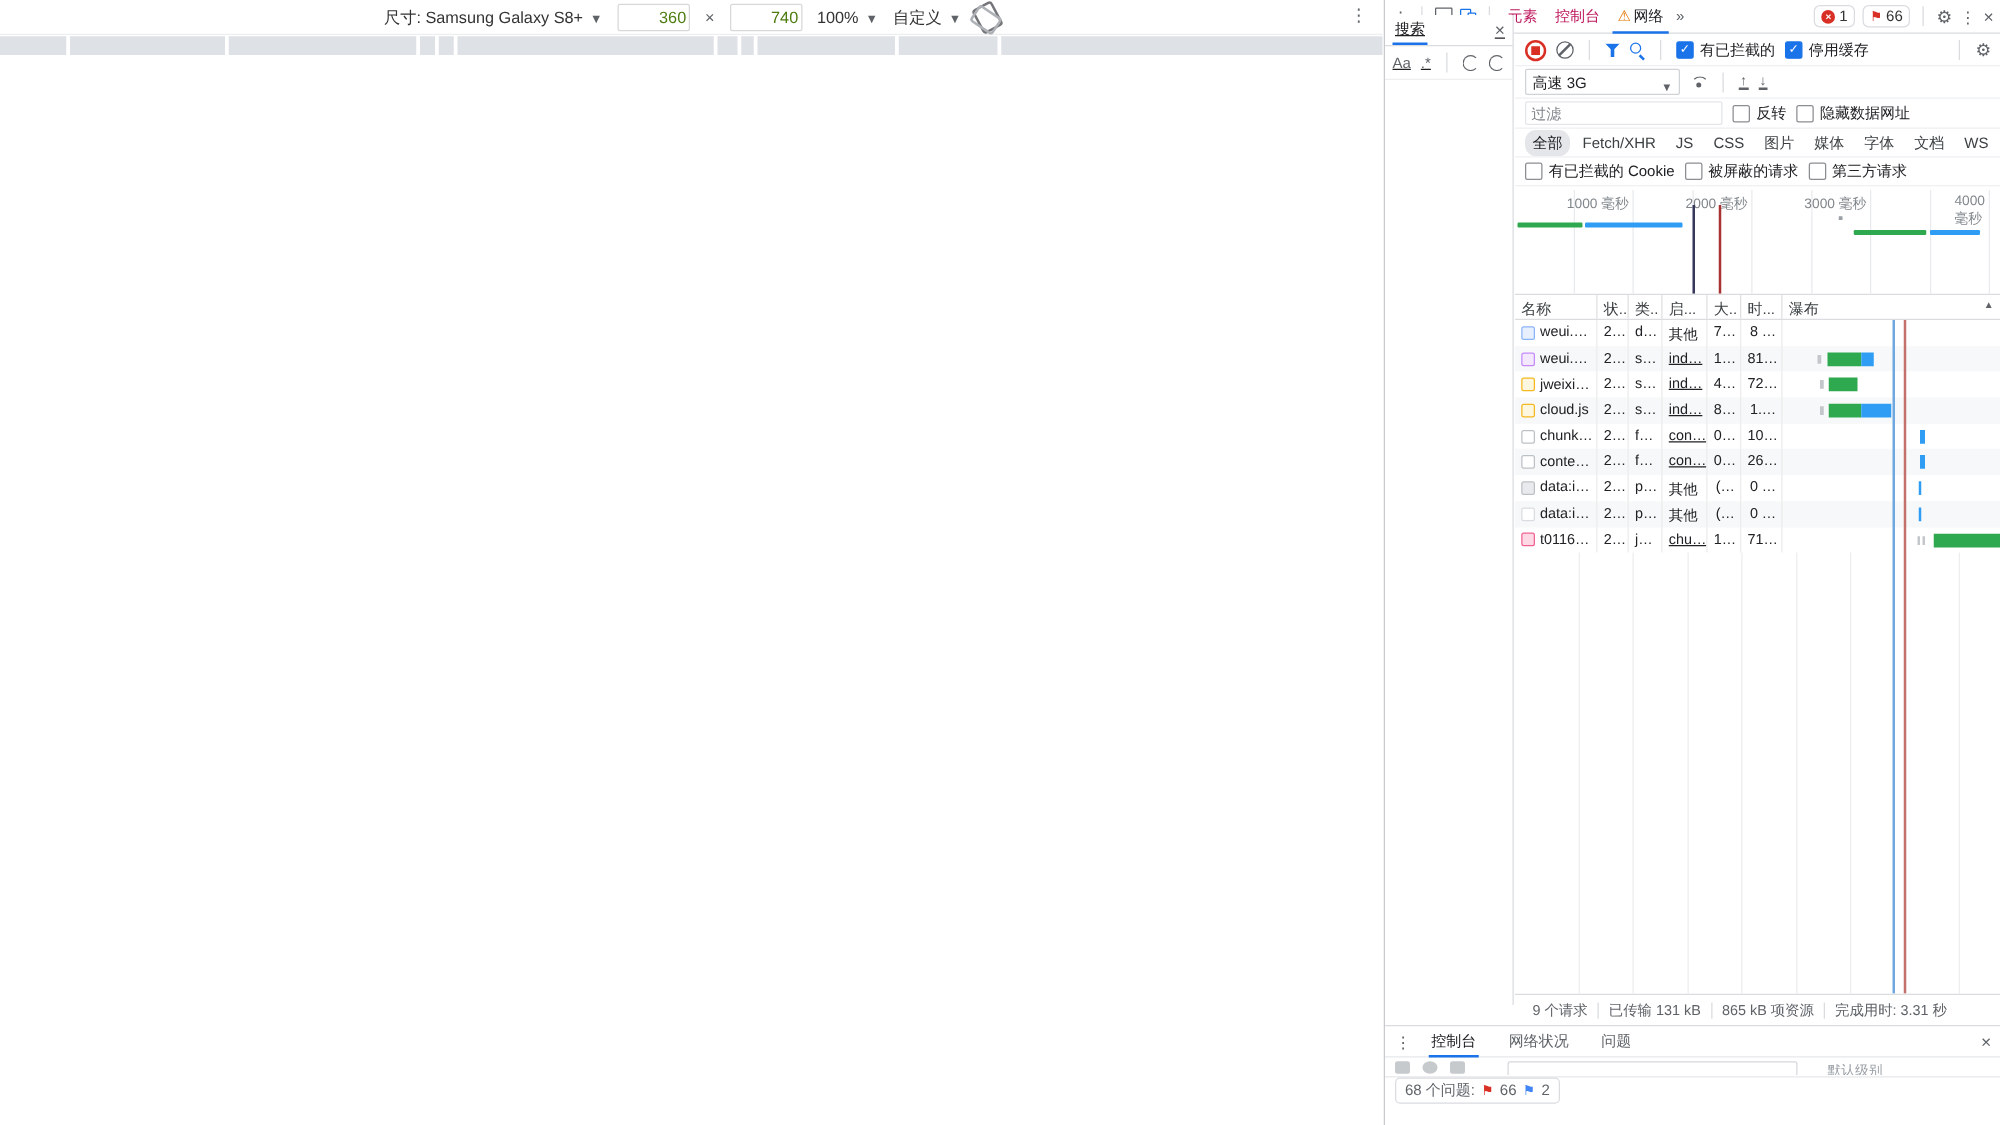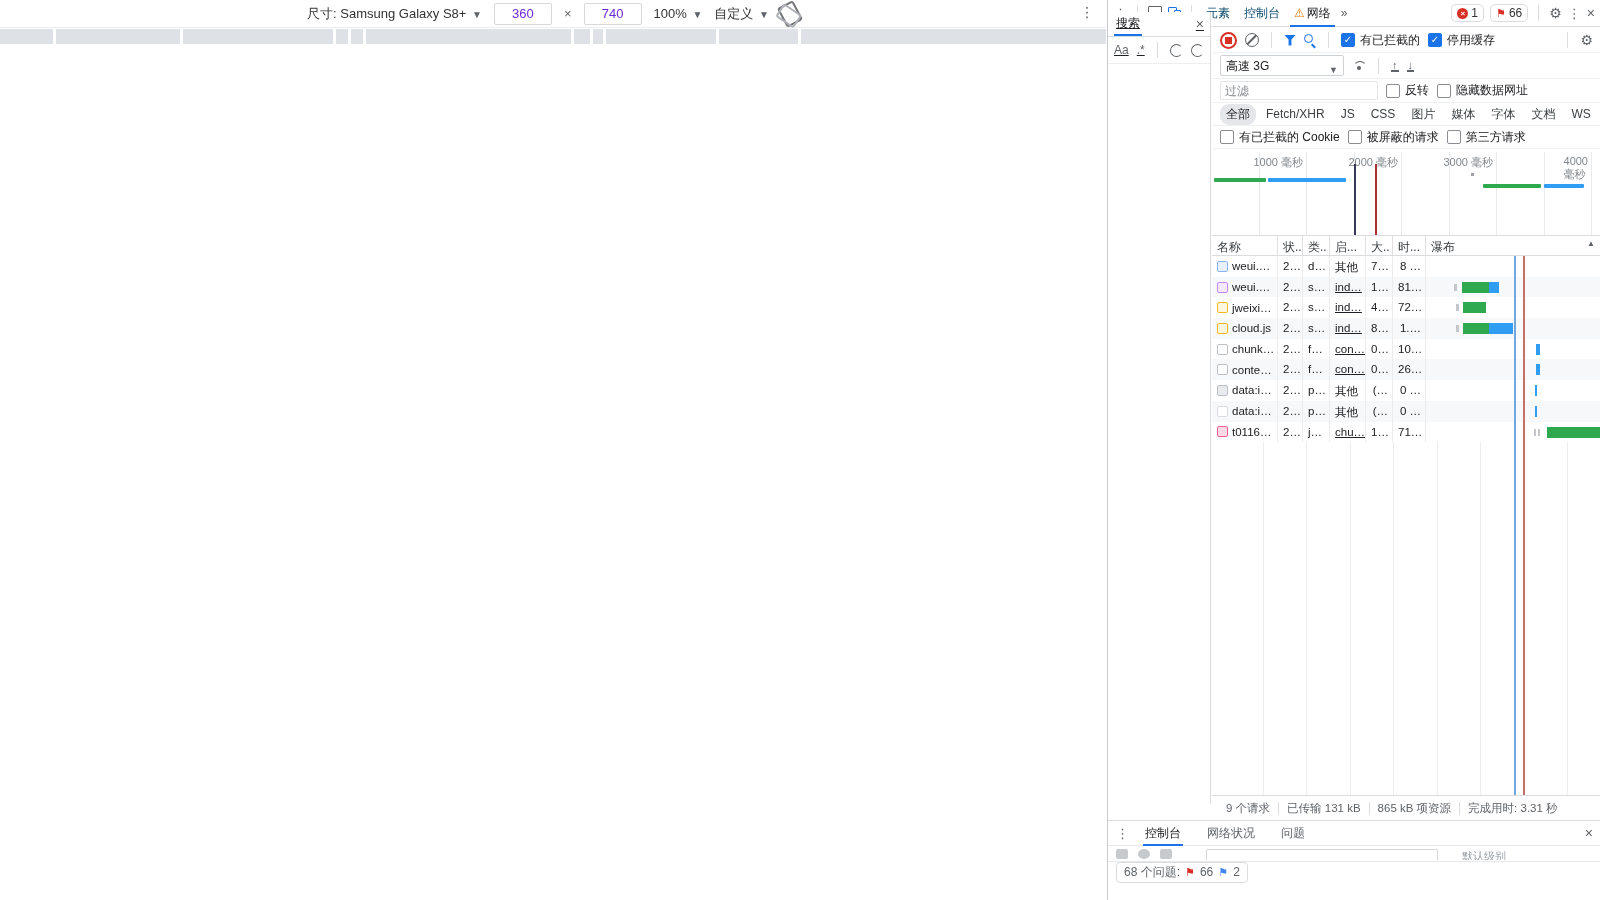--- a/index.html
+++ b/index.html
@@ -2,22 +2,22 @@
 <html><head>
 <meta charset="utf-8">
 <style>
   html,body{margin:0;padding:0;width:1600px;height:900px;overflow:hidden;
     font-family:"Liberation Sans",sans-serif;font-size:12px;color:#202124;background:#fff;}
   
   #left-region{position:absolute;left:0;top:0;width:1106px;height:900px;background:#fff;}
   #device-toolbar{position:absolute;left:0;top:0;width:1106px;height:27px;background:#fff;
     border-bottom:1px solid #eceef0;display:flex;align-items:center;justify-content:center;gap:12px;color:#333;font-size:13px;}
   #device-toolbar .caret{color:#5f6368;font-size:10px;margin-left:2px;}
-  .dim-input{width:52px;height:18px;border:1px solid #d8d8d8;border-radius:2px;text-align:center;
-    color:#6d28d9;font-size:13px;font-family:"Liberation Sans",sans-serif;background:#fff;}
+  .dim-input{width:52px;height:18px;border:1px solid #d8d8d8;border-radius:2px;text-align:right;
+    color:#4d7c0f;font-size:13px;font-family:"Liberation Sans",sans-serif;background:#fff;}
   #rotate-icon{width:14px;height:18px;border:2px solid #737579;border-radius:3px;position:relative;transform:rotate(-28deg);}
   #rotate-icon:after{content:"";position:absolute;left:-6px;top:2px;width:18px;height:12px;border:2px solid #aeb1b6;border-radius:3px;transform:rotate(62deg);}
   #devtoolbar-menu{position:absolute;right:12px;top:4px;color:#5f6368;font-size:14px;}
   #gray-strip{position:absolute;left:0;top:29px;width:1106px;height:15px;background:#fff;}
   #gray-strip .seg{position:absolute;top:0;height:15px;background:#dee1e6;}
   #phone-viewport{position:absolute;left:377px;top:65px;width:354px;height:726px;background:#fff;
     border:1px solid #ececec;box-shadow:0 0 4px rgba(0,0,0,.12);}
   #loading-text{position:absolute;left:0;top:292px;width:100%;text-align:center;font-size:17px;color:#111;}
   #open-mini-btn{position:absolute;left:85px;top:396px;width:183px;height:39px;border:none;border-radius:5px;
     background:#1aad19;color:#fff;font-size:17px;font-weight:bold;letter-spacing:2px;
@@ -27,21 +27,21 @@
   #devtools{position:absolute;left:1107px;top:0;width:493px;height:900px;background:#fff;border-left:1px solid #c8cace;}
   .vdots{color:#5f6368;font-size:13px;letter-spacing:0;}
   .divider{width:1px;height:16px;background:#dadce0;margin:0 4px;flex:none;}
   #dt-topbar{position:absolute;left:0;top:0;width:493px;height:27px;border-bottom:1px solid #dadce0;
     display:flex;align-items:center;gap:6px;padding:0 6px;box-sizing:border-box;background:#fff;}
   #inspect-icon{width:12px;height:12px;border:1.5px solid #5f6368;border-radius:1px;position:relative;flex:none;}
   #inspect-icon:after{content:"";position:absolute;right:-3px;bottom:-3px;border-left:7px solid #5f6368;border-top:4px solid transparent;border-bottom:4px solid transparent;transform:rotate(35deg);background:#fff;}
   #device-icon{width:13px;height:13px;position:relative;flex:none;}
   #device-icon:before{content:"";position:absolute;left:0;top:0;width:7px;height:11px;border:1.5px solid #1a73e8;border-radius:1px;}
   #device-icon:after{content:"";position:absolute;right:0;bottom:0;width:5px;height:8px;background:#fff;border:1.5px solid #1a73e8;border-radius:1px;}
-  .dt-tab{padding:5px 4px;color:#0c4a6e;white-space:nowrap;}
+  .dt-tab{padding:5px 4px;color:#be185d;white-space:nowrap;}
   .dt-tab.active{color:#202124;border-bottom:2px solid #1a73e8;padding-bottom:3px;}
   .warn-tri{color:#e37400;font-size:12px;margin-right:2px;}
   .badge-pill{display:flex;align-items:center;gap:3px;border:1px solid #dadce0;border-radius:5px;padding:1px 5px;color:#333;}
   .err-circle{width:11px;height:11px;border-radius:50%;background:#d93025;color:#fff;font-size:8px;line-height:11px;text-align:center;font-weight:bold;}
   .flag{color:#d93025;font-size:11px;}
   .flag.blue{color:#4285f4;}
   .gear{color:#5f6368;font-size:14px;}
   .close-x{color:#5f6368;font-size:14px;}
   
   #search-pane{position:absolute;left:0;top:12px;width:103px;height:792px;border-right:1px solid #dadce0;box-sizing:border-box;background:#fff;text-decoration:underline;}

